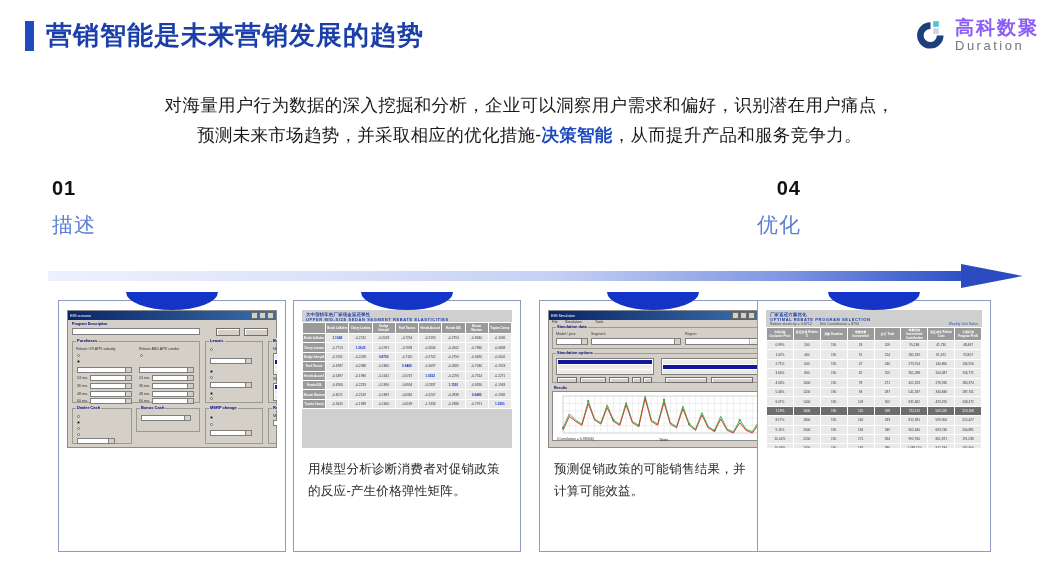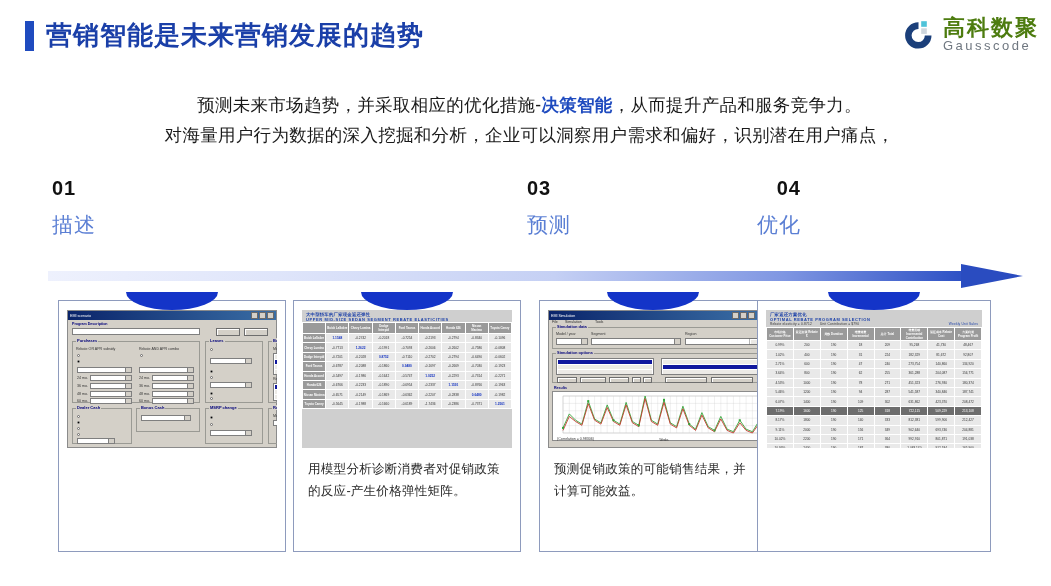--- a/index.html
+++ b/index.html
@@ -15,21 +15,21 @@
   .header { position: absolute; left: 0; top: 0; width: 1051px; height: 72px; }
   .title-wrap { position: absolute; left: 25px; top: 18px; display: flex; align-items: center; }
   .title-bar { width: 9px; height: 30px; background: #1f4bbf; margin-right: 12px; }
   .title-text {
     font-size: 26px; font-weight: bold; color: #1a3fa8; letter-spacing: 1px;
     white-space: nowrap;
   }
   .logo { position: absolute; right: 12px; top: 18px; display: flex; align-items: flex-start; }
   .logo-mark { position: relative; width: 34px; height: 34px; margin-right: 7px; margin-top: 1px; }
   .logo-words { display: flex; flex-direction: column; }
-  .logo-cn { font-size: 22px; font-weight: bold; color: #4d7c0f; letter-spacing: 2px; line-height: 20px; }
+  .logo-cn { font-size: 19px; font-weight: bold; color: #8b5cf6; letter-spacing: 2px; line-height: 20px; }
   .logo-en { font-size: 13px; color: #6f7780; letter-spacing: 2.5px; line-height: 15px; }
 
   
   .para { position: absolute; left: 52px; top: 90px; width: 955px; text-align: center; }
   .para p {
     font-size: 17.5px; color: #1a1a1a; line-height: 30px; letter-spacing: 0.3px;
   }
   .para .hl { color: #1f4bbf; font-weight: bold; }
 
   
@@ -129,38 +129,34 @@
     <div class="logo">
       <div class="logo-mark">
         <svg width="34" height="34" viewBox="0 0 34 34">
           <path d="M16.5 3.2 A13.2 13.2 0 1 0 29.5 16.4 L22.8 16.4 A6.6 6.6 0 1 1 16.5 9.9 Z" fill="#1b3f7a"></path>
           <rect x="19.2" y="2.2" width="5.6" height="5.6" fill="#4fc3d9"></rect>
           <rect x="19.2" y="9.3" width="5.6" height="5.6" fill="#cfd6dd"></rect>
         </svg>
       </div>
       <div class="logo-words">
         <div class="logo-cn">高科数聚</div>
-        <div class="logo-en">Gausscode</div>
+        <div class="logo-en">Duration</div>
       </div>
     </div>
   </div>
 
   <div class="para">
+    <p>对海量用户行为数据的深入挖掘和分析，企业可以洞察用户需求和偏好，识别潜在用户痛点，</p>
     <p><span>预测未来市场趋势，并采取相应的优化措施-</span><span class="hl">决策智能</span><span>，从而提升产品和服务竞争力。</span></p>
-    <p>对海量用户行为数据的深入挖掘和分析，企业可以洞察用户需求和偏好，识别潜在用户痛点，</p>
   </div>
 
   <div class="steps">
     <div class="step" style="left:0px;">
       <div class="step-num">01</div>
       <div class="step-label">描述</div>
-    </div>
-    <div class="step" style="left:475px;">
-      <div class="step-num">03</div>
-      <div class="step-label">预测</div>
     </div>
     <div class="step" style="left:705px;text-align:right;">
       <div class="step-num">04</div>
       <div class="step-label">优化</div>
     </div>
   </div>
 
   <div class="arrow-wrap">
     <div class="arrow-body"></div>
     <div class="arrow-head"></div>

